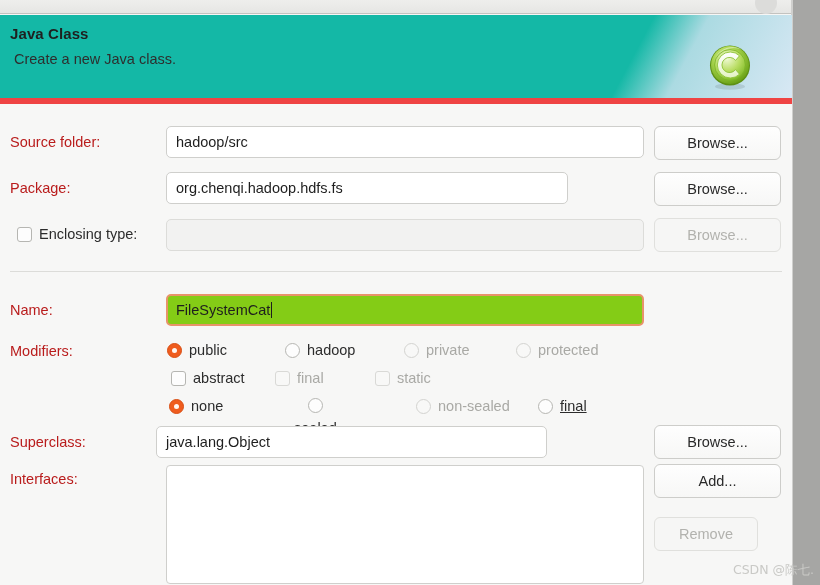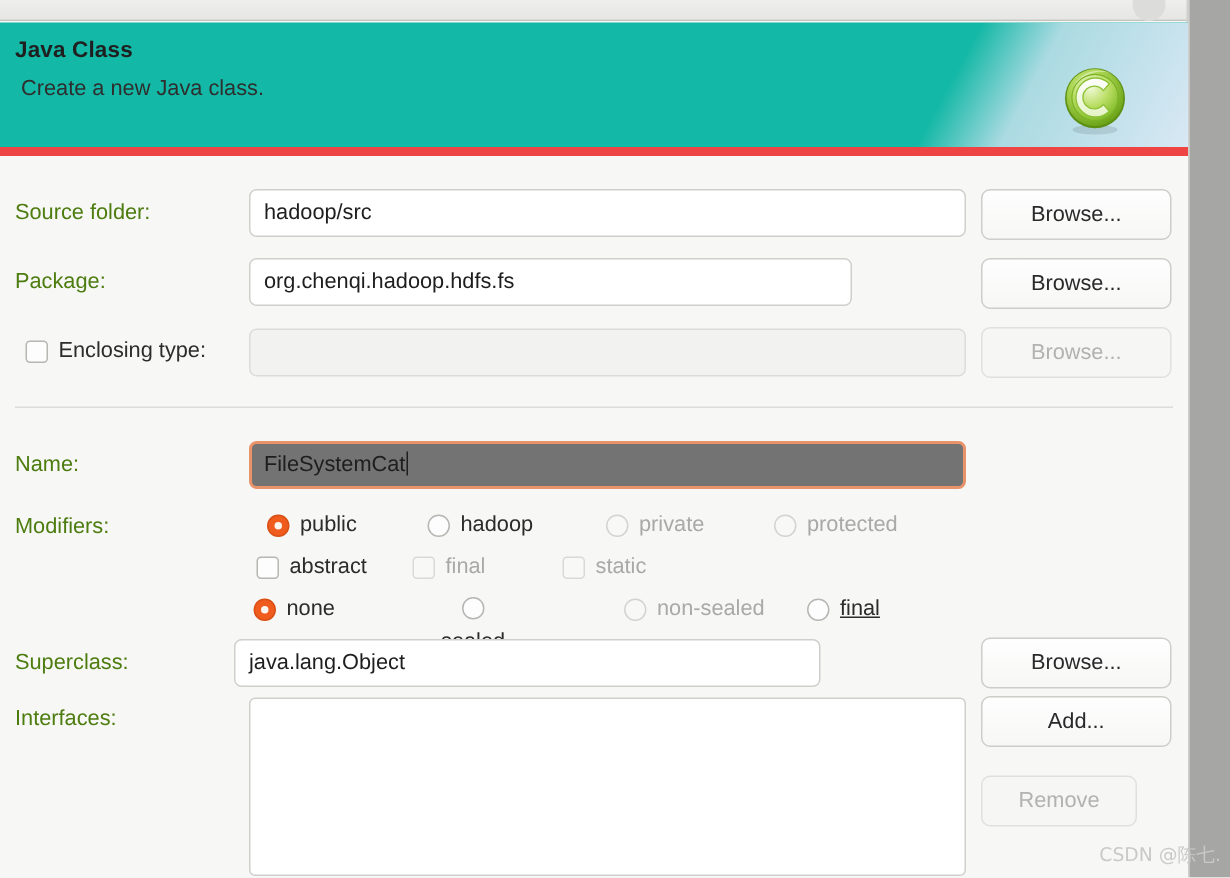--- a/index.html
+++ b/index.html
@@ -55,34 +55,34 @@
   
   .body{
     position:absolute;left:0;top:104px;width:792px;height:481px;
     background:#f7f7f6;
   }
   .sep{
     position:absolute;left:10px;width:772px;height:1px;background:#dcdcd9;
   }
 
   .lbl{
-    position:absolute;font-size:14.5px;color:#4d7c0f;white-space:nowrap;
+    position:absolute;font-size:14.5px;color:#b91c1c;white-space:nowrap;
   }
 
   
   .tf{
     position:absolute;box-sizing:border-box;height:32px;
     background:#ffffff;border:1px solid #cfcfcc;border-radius:5px;
     font-family:"Liberation Sans","DejaVu Sans",sans-serif;
     font-size:14.5px;color:#1e1e1e;
     padding:0 9px;line-height:30px;white-space:nowrap;overflow:hidden;
   }
   .tf.disabled{background:#f2f2f1;border-color:#dcdcd9;}
   .tf.focus{
-    border:2px solid #e8936a;background:#737373;line-height:28px;padding:0 8px;
+    border:2px solid #e8936a;background:#84cc16;line-height:28px;padding:0 8px;
   }
   .caret{
     display:inline-block;width:1px;height:16px;background:#1e1e1e;
     vertical-align:-3px;margin-left:1px;
   }
 
   
   .listbox{
     position:absolute;box-sizing:border-box;
     background:#ffffff;border:1px solid #cfcfcc;border-radius:4px;
@@ -195,21 +195,21 @@
     <div class="tf disabled" style="left:166px;top:115px;width:478px;"></div>
     <div class="btn disabled" style="left:654px;top:114px;width:127px;">Browse...</div>
 
     <div class="sep" style="top:167px;"></div>
 
     <div class="lbl" style="left:10px;top:198px;">Name:</div>
     <div class="tf focus" style="left:166px;top:190px;width:478px;"><span>FileSystemCat</span><span class="caret"></span></div>
 
     <div class="lbl" style="left:10px;top:239px;">Modifiers:</div>
 
-    <div class="opt" style="left:178px;top:238px;">
+    <div class="opt" style="left:167px;top:238px;">
       <span class="radio on"></span>
       <span>public</span>
     </div>
     <div class="opt" style="left:285px;top:238px;">
       <span class="radio"></span>
       <span>hadoop</span>
     </div>
     <div class="opt dis" style="left:404px;top:238px;">
       <span class="radio"></span>
       <span>private</span>

